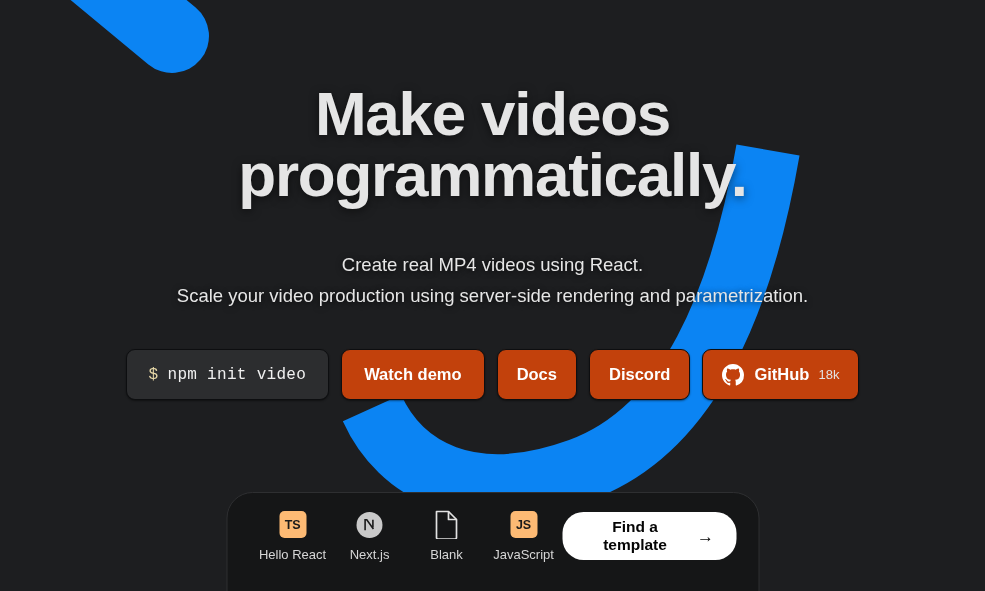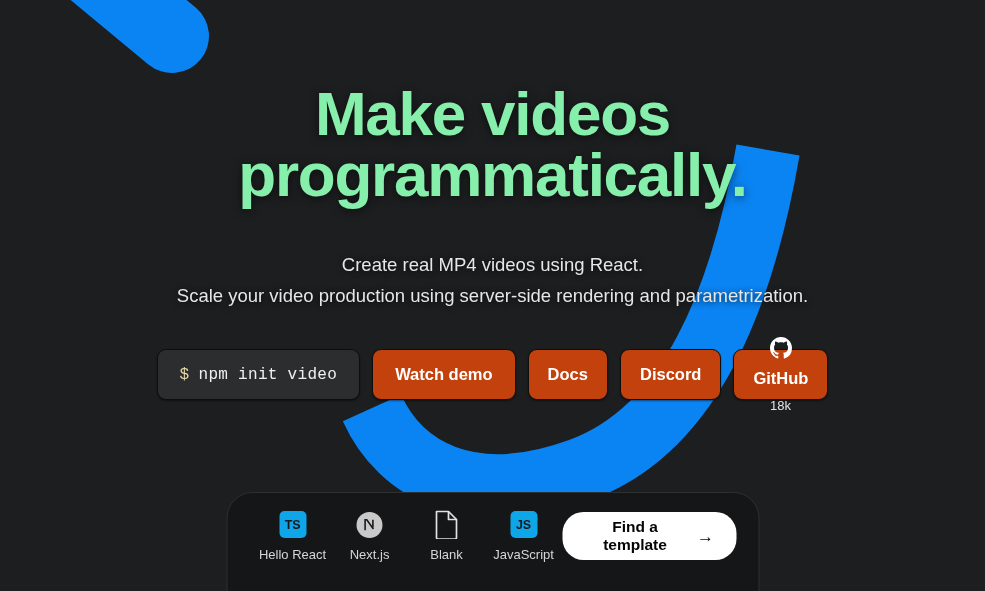--- a/index.html
+++ b/index.html
@@ -36,21 +36,21 @@
     flex-direction: column;
     align-items: center;
     pointer-events: none;
   }
   .hero > * { pointer-events: auto; }
 
   .headline {
     margin-top: 84px;
     width: 760px;
     text-align: center;
-    color: #86efac;
+    color: #e5e5e5;
     font-size: 62px;
     line-height: 0.98;
     font-weight: 700;
     letter-spacing: -0.02em;
     font-family: "Liberation Sans", sans-serif;
     text-shadow: 0 2px 10px rgba(0,0,0,.55);
   }
   .headline .l2 { display:block; }
 
   .subtitle {
@@ -100,21 +100,20 @@
   }
   .btn-npm .dollar { color: #e8d9a8; }
 
   .btn-watch { padding: 0 22px; }
   .btn-docs  { padding: 0 19px; }
   .btn-discord { padding: 12px 19px; }
 
   .btn-github {
     padding: 0 19px;
     gap: 10px;
-    flex-direction: column;
   }
   .btn-github .gh-label { font-weight: 700; font-size: 16.5px; }
   .btn-github .gh-count {
     font-weight: 400;
     font-size: 13px;
     color: #e2e2e2;
     margin-left: -1px;
   }
   .gh-icon { width: 22px; height: 22px; display:block; flex:none; }
 
@@ -155,21 +154,21 @@
   .tpl-label {
     font-size: 13px;
     color: #d6d6d6;
     font-weight: 400;
     white-space: nowrap;
   }
 
   .badge-sq {
     width: 27px; height: 27px;
     border-radius: 5px;
-    background: #0ea5e9;
+    background: #fdba74;
     color: #1a1a1a;
     font-size: 12.5px;
     font-weight: 700;
     display:flex; align-items:center; justify-content:center;
     letter-spacing: -0.2px;
   }
 
   .find-btn {
     margin-left: auto;
     margin-top: 2px;

